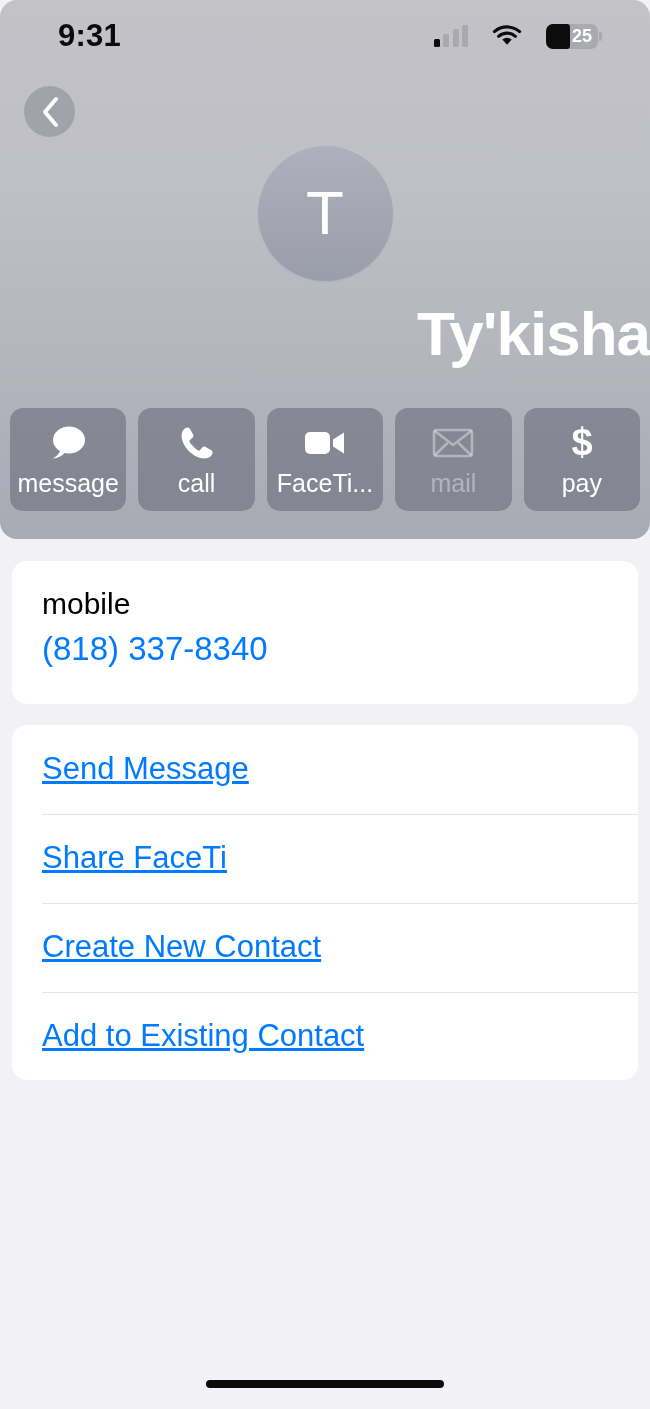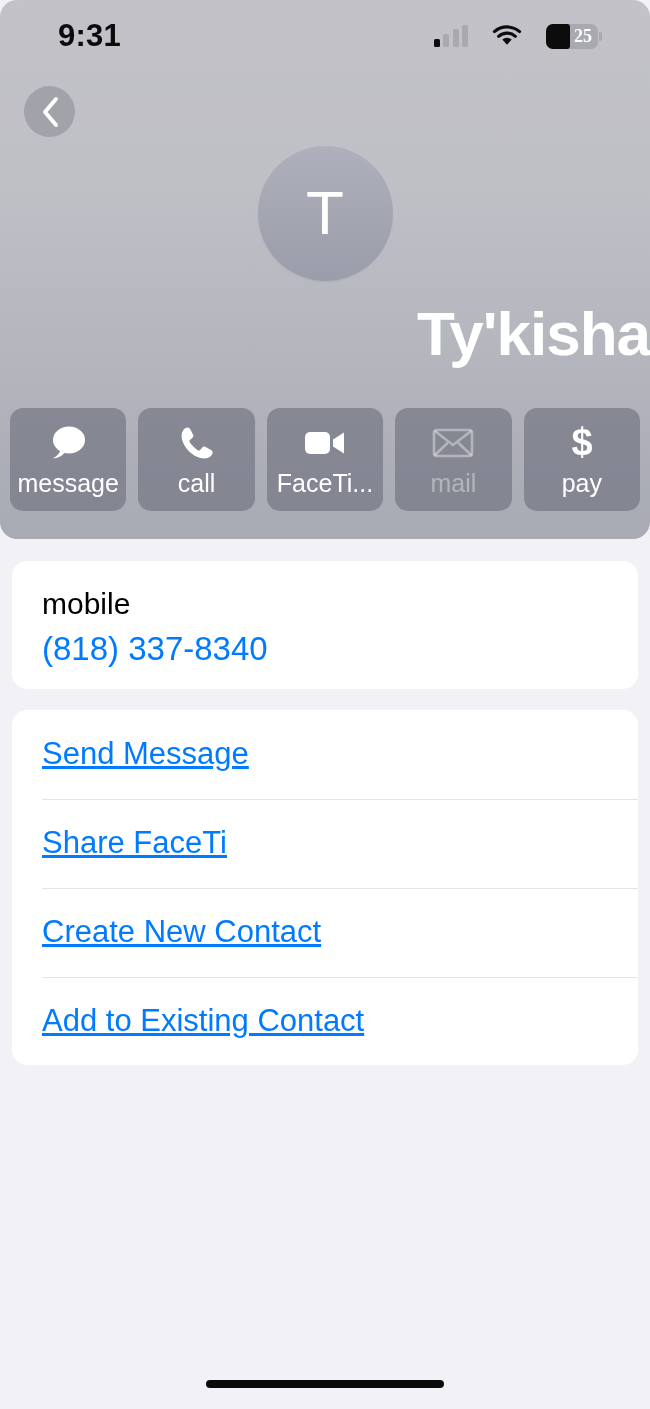--- a/index.html
+++ b/index.html
@@ -42,21 +42,20 @@
   .status-time {
     font-size: 31px;
     font-weight: bold;
     color: #0b0b0c;
     letter-spacing: 0.2px;
   }
   .status-right {
     display: flex;
     align-items: center;
     gap: 24px;
-    font-family: Liberation Serif, serif;
   }
   .signal {
     display: flex;
     align-items: flex-end;
     gap: 3.5px;
     height: 22px;
   }
   .signal i {
     display: block;
     width: 6px;
@@ -201,21 +200,21 @@
     box-sizing: border-box;
   }
   .card {
     background: #ffffff;
     border-radius: 15px;
     margin-bottom: 21px;
     overflow: hidden;
   }
 
   
-  .phone-card { padding: 24px 30px 19px 30px; }
+  .phone-card { padding: 24px 30px 34px 30px; }
   .phone-label {
     font-size: 30px;
     font-weight: 500;
     color: #000000;
     line-height: 1.25;
   }
   .phone-number {
     font-size: 33px;
     font-weight: 500;
     color: #007aff;

